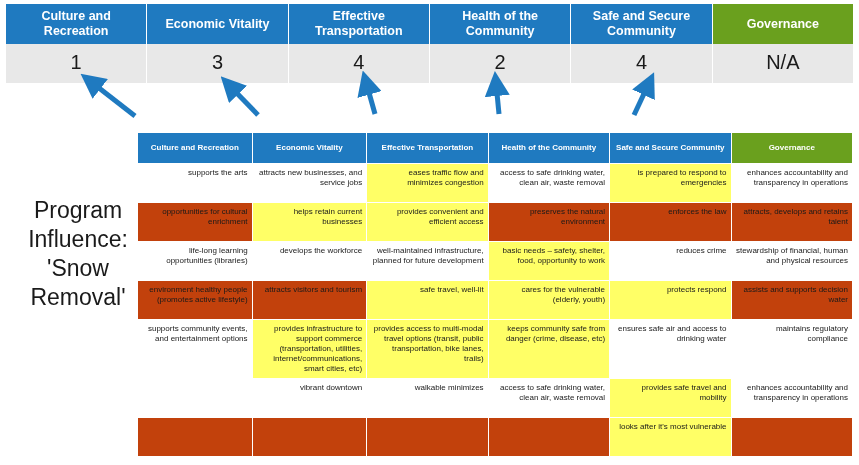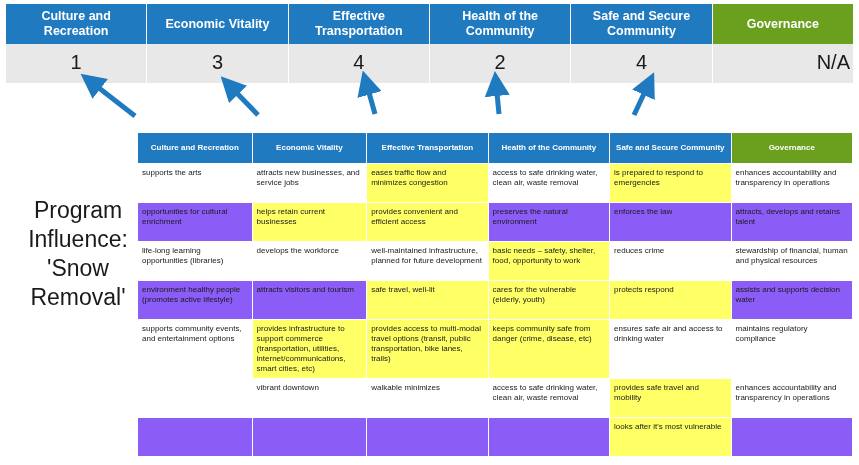--- a/index.html
+++ b/index.html
@@ -53,21 +53,21 @@
   }
   .top-scores .cell {
     flex: 1 1 0;
     text-align: center;
     font-size: 20px;
     color: #1a1a1a;
     padding: 7px 3px 9px 3px;
     box-sizing: border-box;
     border-right: 1px solid #ffffff;
   }
-  .top-scores .cell:last-child { border-right: none; text-align: right; }
+  .top-scores .cell:last-child { border-right: none; }
 
   
   .arrows {
     position: absolute;
     left: 0;
     top: 70px;
     width: 859px;
     height: 62px;
     pointer-events: none;
   }
@@ -110,23 +110,24 @@
   }
   .matrix td {
     font-size: 8px;
     line-height: 10px;
     color: #1a1a1a;
     vertical-align: top;
     padding: 4px 4px;
     border: 1px solid #ffffff;
     background: #ffffff;
     height: 30px;
+    text-align: right;
   }
   .matrix tr.alt td {
-    background: #8b5cf6;
+    background: #c2410c;
   }
   .matrix td.hl,
   .matrix tr.alt td.hl {
     background: #ffff66;
   }
 </style>
 </head>
 <body>
 
 <div class="top-wrap">

